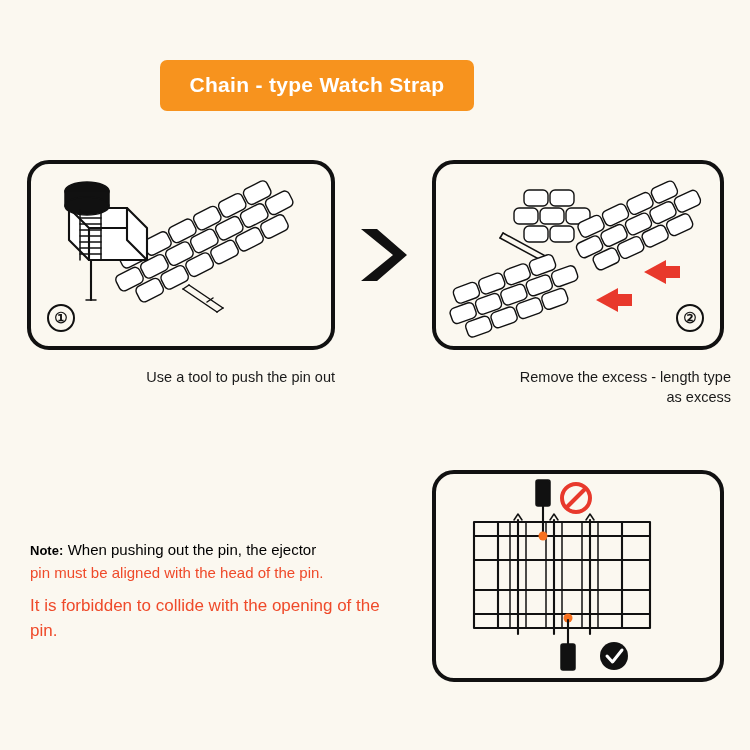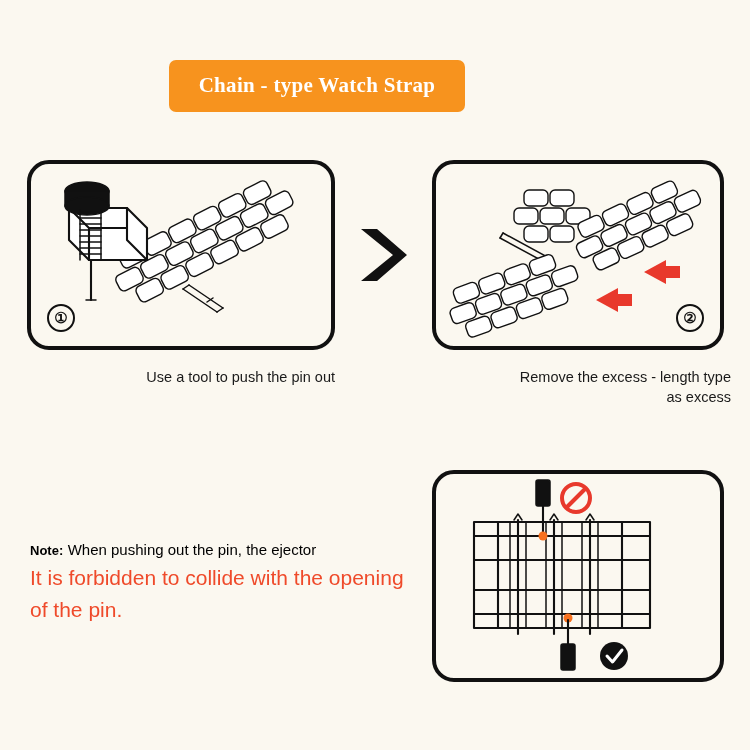--- a/index.html
+++ b/index.html
@@ -16,21 +16,20 @@
   }
 
   
   .title-wrap {
     position: absolute;
     top: 60px;
     left: 0;
     width: 634px;
     display: flex;
     justify-content: center;
-    font-family: Liberation Serif, serif;
   }
   .title-badge {
     background: #f7931e;
     color: #ffffff;
     font-size: 21px;
     font-weight: bold;
     letter-spacing: 0.3px;
     padding: 13px 30px 14px 30px;
     border-radius: 7px;
     white-space: nowrap;
@@ -95,21 +94,21 @@
   .note-label {
     font-size: 13px;
     font-weight: bold;
     color: #000000;
   }
   .note-text {
     font-size: 15px;
     color: #000000;
   }
   .note-line2 { font-size: 15px; display: block; }
-  .note-line3 { font-size: 21px; display: block; }
+  .note-line3 { font-size: 17px; display: block; margin-top: 8px; }
 
   svg { display: block; }
   .sk { fill: none; stroke: #111111; stroke-width: 2.1; stroke-linejoin: round; stroke-linecap: round; }
   .sk-thin { fill: none; stroke: #111111; stroke-width: 1.5; stroke-linejoin: round; stroke-linecap: round; }
   .sk-fillw { fill: #ffffff; stroke: #111111; stroke-width: 2.1; stroke-linejoin: round; }
   .sk-fillw-thin { fill: #ffffff; stroke: #111111; stroke-width: 1.4; stroke-linejoin: round; }
   .sk-black { fill: #111111; stroke: #111111; stroke-width: 1.5; }
   .red { fill: #e8392c; }
   .redline { fill: none; stroke: #e8392c; stroke-width: 4; }
   .dotorange { fill: #f7701d; }
@@ -262,20 +261,21 @@
   <div class="step-badge" style="right:16px; bottom:14px;">②</div>
 </div>
 <div class="caption" id="caption-2">
   <span>Remove the excess - length type</span><br>
   <span>as excess</span>
 </div>
 
 <div class="note">
   <span class="note-label">Note:</span>
   <span class="note-text">When pushing out the pin, the ejector</span>
+  <span class="note-line2">pin must be aligned with the head of the pin.</span>
   <span class="note-line3">It is forbidden to collide with the opening of the pin.</span>
 </div>
 
 <div class="panel" id="panel-3">
   <svg width="284" height="204" viewBox="0 0 284 204">
 
     <g class="sk">
       <rect x="38" y="48" width="176" height="106"></rect>
       <path d="M38 62 L214 62"></path>
       <path d="M38 86 L214 86"></path>

